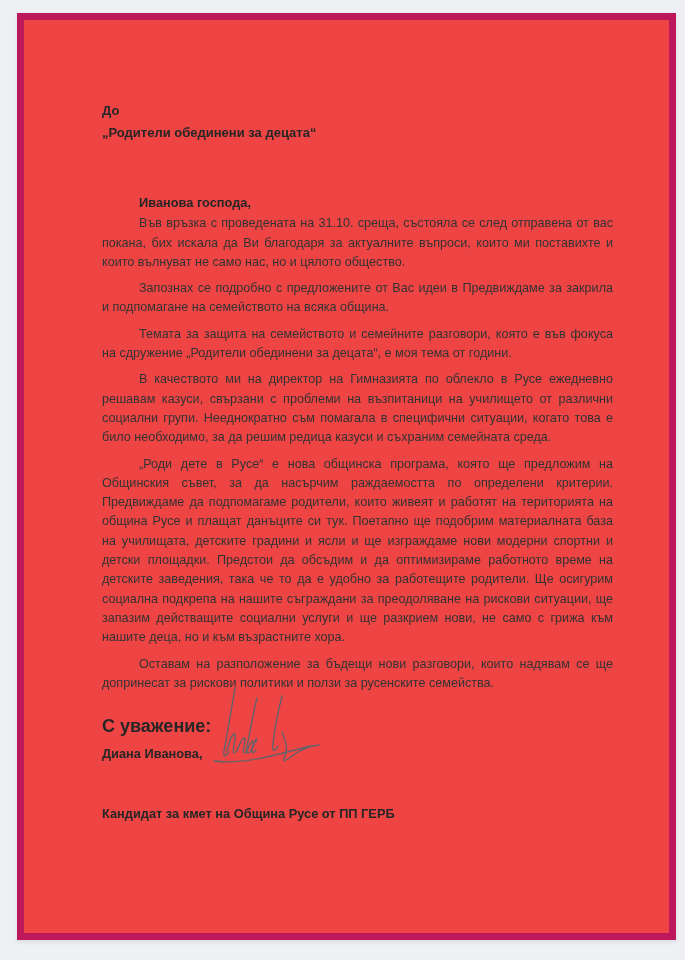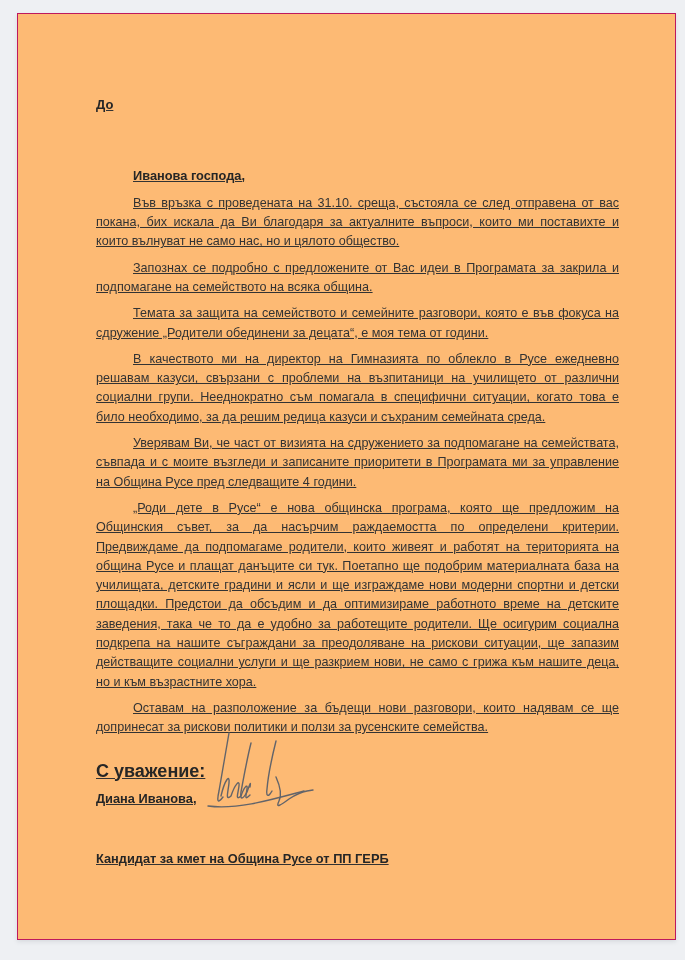--- a/index.html
+++ b/index.html
@@ -18,44 +18,43 @@
     position: absolute;
     inset: 0;
     background: #eef0f3;
   }
   .paper {
     position: absolute;
     left: 17px;
     top: 13px;
     width: 659px;
     height: 927px;
-    background: #fdba74;
-    border: 1px solid #be185d;
+    background: #ef4444;
+    border: 7px solid #be185d;
     box-shadow: 0 2px 4px rgba(120,128,140,0.18);
     box-sizing: border-box;
     padding: 80px 56px 0 78px;
     color: #333333;
-    text-decoration: underline;
   }
   .recipient {
     font-weight: bold;
     font-size: 13px;
     line-height: 21.5px;
     color: #262626;
   }
   .salutation {
     margin-top: 50px;
     margin-left: 37px;
     font-weight: bold;
     font-size: 12.8px;
     line-height: 19.3px;
     color: #262626;
   }
   .letter-body {
-    margin-top: 9px;
+    margin-top: 2px;
   }
   .letter-body p {
     margin: 0 0 7px 0;
     font-size: 12.6px;
     line-height: 19.3px;
     text-align: justify;
     text-indent: 37px;
     color: #333333;
   }
   .closing-wrap {
@@ -99,30 +98,30 @@
   }
 </style>
 </head>
 <body>
 
 <div class="stage">
   <div class="paper">
 
     <div class="recipient">
       <div>До</div>
+      <div>„Родители обединени за децата“</div>
     </div>
 
     <div class="salutation">Иванова господа,</div>
 
     <div class="letter-body">
       <p>Във връзка с проведената на 31.10. среща, състояла се след отправена от вас покана, бих искала да Ви благодаря за актуалните въпроси, които ми поставихте и които вълнуват не само нас, но и цялото общество.</p>
-      <p>Запознах се подробно с предложените от Вас идеи в Програмата за закрила и подпомагане на семейството на всяка община.</p>
+      <p>Запознах се подробно с предложените от Вас идеи в Предвиждаме за закрила и подпомагане на семейството на всяка община.</p>
       <p>Темата за защита на семейството и семейните разговори, която е във фокуса на сдружение „Родители обединени за децата“, е моя тема от години.</p>
       <p>В качеството ми на директор на Гимназията по облекло в Русе ежедневно решавам казуси, свързани с проблеми на възпитаници на училището от различни социални групи. Нееднократно съм помагала в специфични ситуации, когато това е било необходимо, за да решим редица казуси и съхраним семейната среда.</p>
-      <p>Уверявам Ви, че част от визията на сдружението за подпомагане на семействата, съвпада и с моите възгледи и записаните приоритети в Програмата ми за управление на Община Русе пред следващите 4 години.</p>
       <p>„Роди дете в Русе“ е нова общинска програма, която ще предложим на Общинския съвет, за да насърчим раждаемостта по определени критерии. Предвиждаме да подпомагаме родители, които живеят и работят на територията на община Русе и плащат данъците си тук. Поетапно ще подобрим материалната база на училищата, детските градини и ясли и ще изграждаме нови модерни спортни и детски площадки. Предстои да обсъдим и да оптимизираме работното време на детските заведения, така че то да е удобно за работещите родители. Ще осигурим социална подкрепа на нашите съграждани за преодоляване на рискови ситуации, ще запазим действащите социални услуги и ще разкрием нови, не само с грижа към нашите деца, но и към възрастните хора.</p>
       <p>Оставам на разположение за бъдещи нови разговори, които надявам се ще допринесат за рискови политики и ползи за русенските семейства.</p>
     </div>
 
     <div class="closing-wrap">
       <div class="closing">С уважение:</div>
 
       <svg class="signature-svg" viewBox="0 0 130 90" xmlns="http://www.w3.org/2000/svg" aria-hidden="true">
         <path d="M33,4 C30,22 26,44 23,62 C21,71 21,76 27,68"></path>
         <path d="M25,67 C29,50 34,45 33,54 C32,64 29,72 35,67 C39,55 44,50 43,57 C42,65 39,72 45,67 C48,58 52,54 51,60 C50,67 48,72 54,66"></path>

